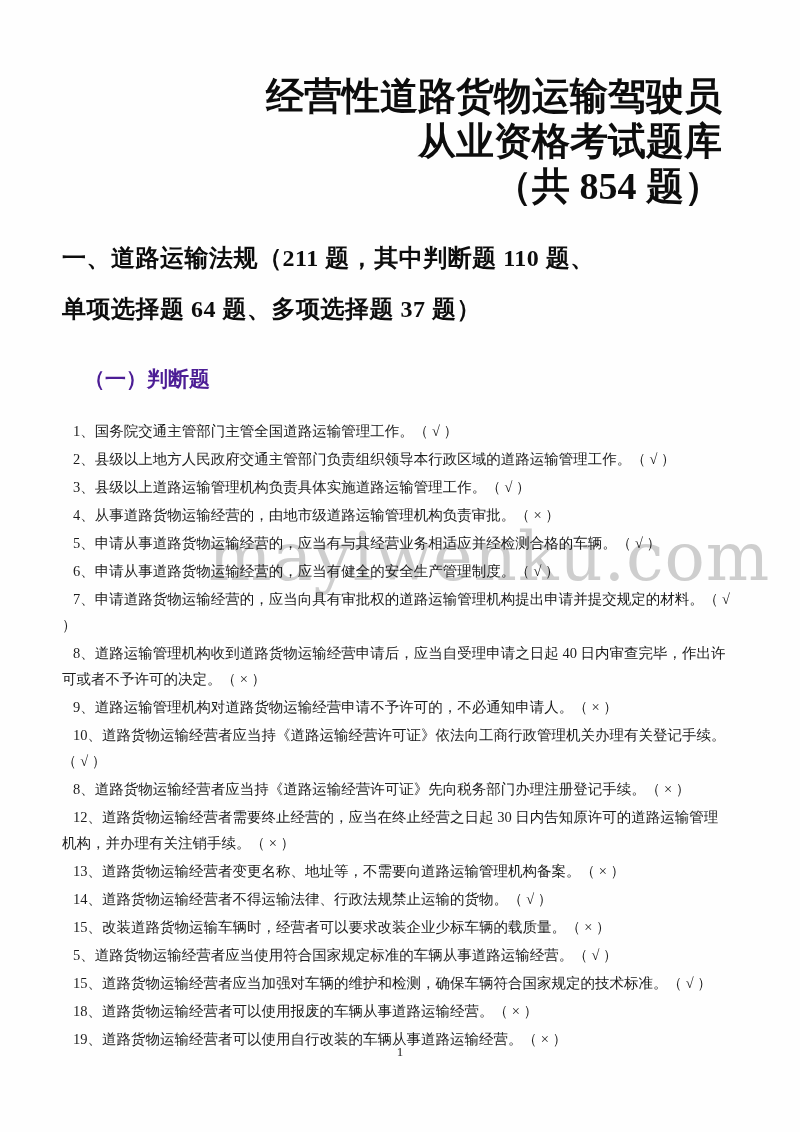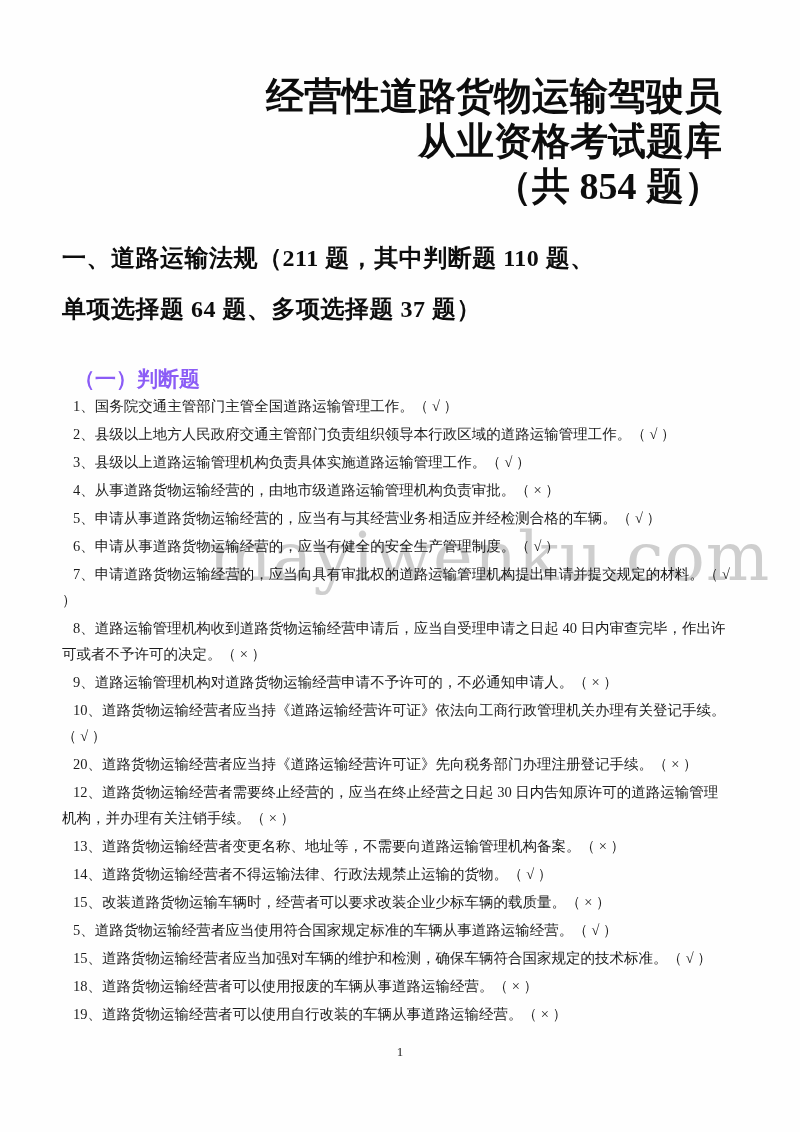--- a/index.html
+++ b/index.html
@@ -50,26 +50,27 @@
     font-size: 24px;
     font-weight: bold;
     line-height: 51px;
     color: #0d0d0d;
     letter-spacing: 0.5px;
   }
   .section-heading .heading-line {
     display: block;
   }
   .subsection-heading {
-    margin: 30px 0 0 12px;
+    margin: 30px 0 0 22px;
     font-size: 21px;
     font-weight: bold;
-    color: #8b5cf6;
+    color: #4c1d95;
   }
   .question-list {
+    margin-top: 25px;
     font-size: 14.5px;
   }
   .question {
     margin: 0 0 2px 0;
     line-height: 26px;
     text-indent: 11px;
     color: #1b1b1b;
   }
   .page-number {
     position: absolute;
@@ -108,21 +109,21 @@
         <p class="question">1、国务院交通主管部门主管全国道路运输管理工作。（ √ ）</p>
         <p class="question">2、县级以上地方人民政府交通主管部门负责组织领导本行政区域的道路运输管理工作。（ √ ）</p>
         <p class="question">3、县级以上道路运输管理机构负责具体实施道路运输管理工作。（ √ ）</p>
         <p class="question">4、从事道路货物运输经营的，由地市级道路运输管理机构负责审批。（ × ）</p>
         <p class="question">5、申请从事道路货物运输经营的，应当有与其经营业务相适应并经检测合格的车辆。（ √ ）</p>
         <p class="question">6、申请从事道路货物运输经营的，应当有健全的安全生产管理制度。（ √ ）</p>
         <p class="question">7、申请道路货物运输经营的，应当向具有审批权的道路运输管理机构提出申请并提交规定的材料。（ √ ）</p>
         <p class="question">8、道路运输管理机构收到道路货物运输经营申请后，应当自受理申请之日起 40 日内审查完毕，作出许可或者不予许可的决定。（ × ）</p>
         <p class="question">9、道路运输管理机构对道路货物运输经营申请不予许可的，不必通知申请人。（ × ）</p>
         <p class="question">10、道路货物运输经营者应当持《道路运输经营许可证》依法向工商行政管理机关办理有关登记手续。（ √ ）</p>
-        <p class="question">20、道路货物运输经营者应当持《道路运输经营许可证》先向税务部门办理注册登记手续。（ × ）</p>
+        <p class="question">8、道路货物运输经营者应当持《道路运输经营许可证》先向税务部门办理注册登记手续。（ × ）</p>
         <p class="question">12、道路货物运输经营者需要终止经营的，应当在终止经营之日起 30 日内告知原许可的道路运输管理机构，并办理有关注销手续。（ × ）</p>
         <p class="question">13、道路货物运输经营者变更名称、地址等，不需要向道路运输管理机构备案。（ × ）</p>
         <p class="question">14、道路货物运输经营者不得运输法律、行政法规禁止运输的货物。（ √ ）</p>
         <p class="question">15、改装道路货物运输车辆时，经营者可以要求改装企业少标车辆的载质量。（ × ）</p>
         <p class="question">5、道路货物运输经营者应当使用符合国家规定标准的车辆从事道路运输经营。（ √ ）</p>
         <p class="question">15、道路货物运输经营者应当加强对车辆的维护和检测，确保车辆符合国家规定的技术标准。（ √ ）</p>
         <p class="question">18、道路货物运输经营者可以使用报废的车辆从事道路运输经营。（ × ）</p>
         <p class="question">19、道路货物运输经营者可以使用自行改装的车辆从事道路运输经营。（ × ）</p>
       </div>
 

